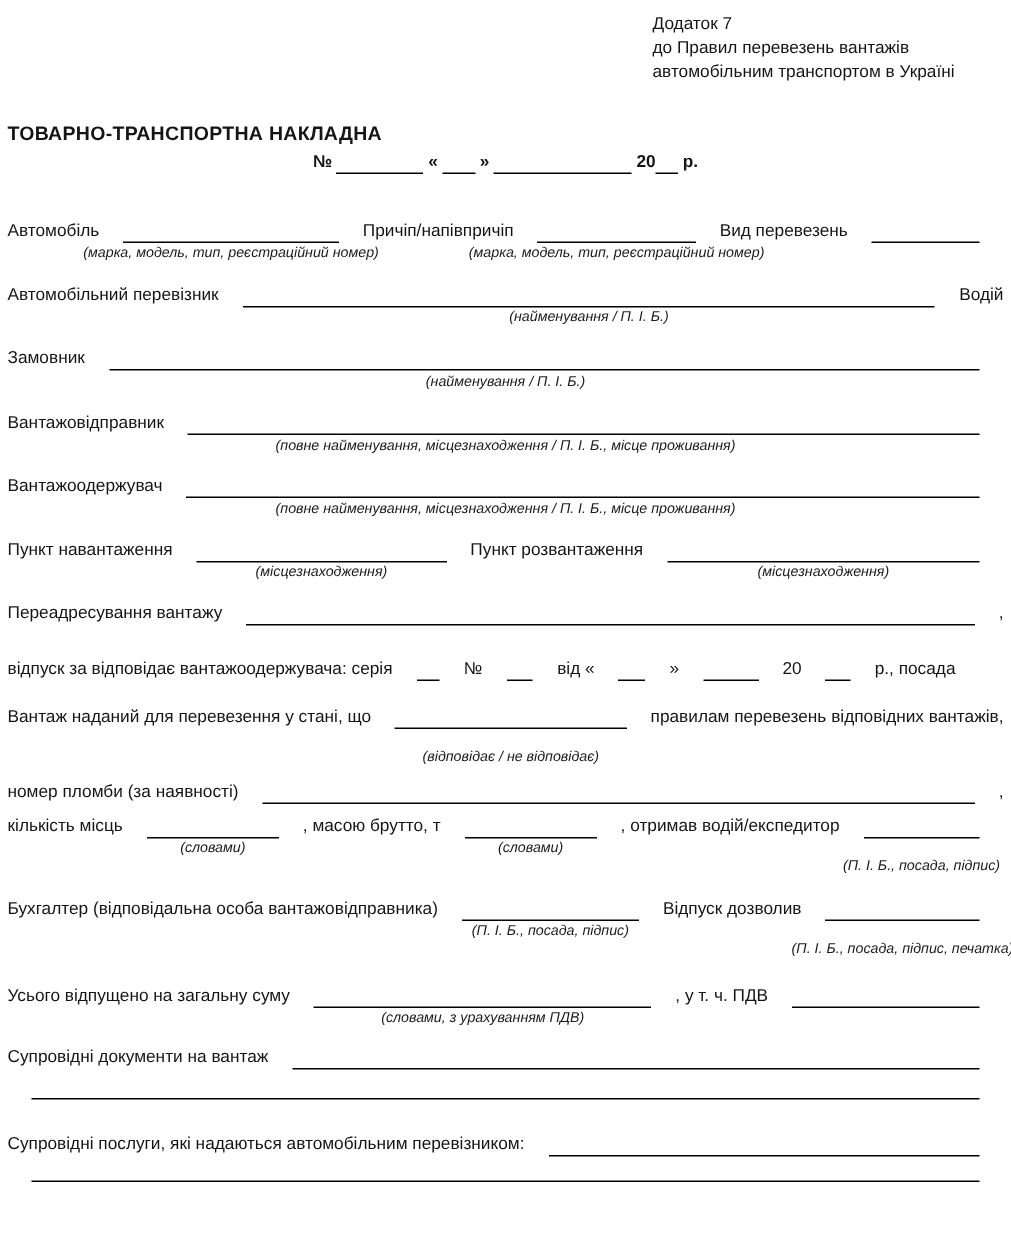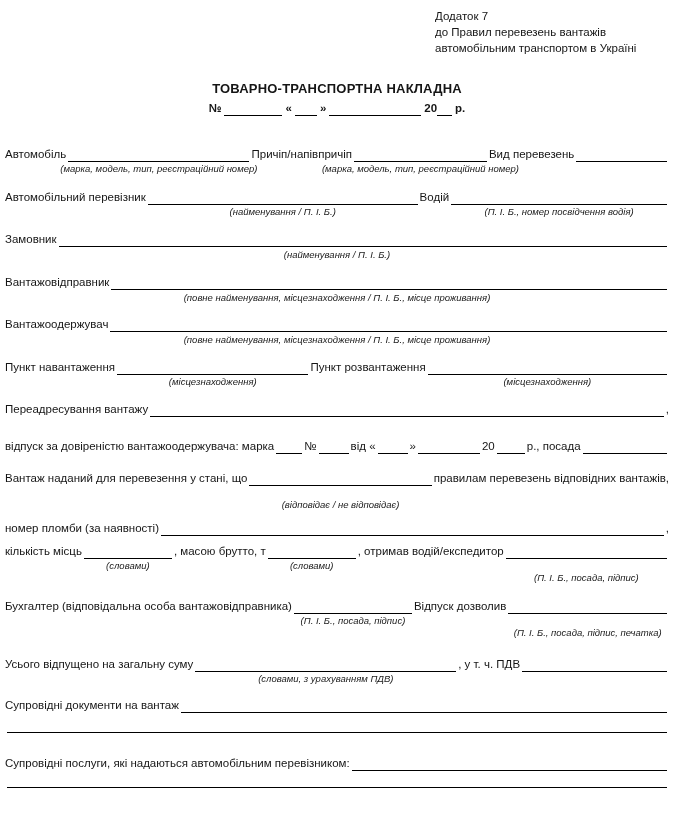--- a/index.html
+++ b/index.html
@@ -10,35 +10,35 @@
     padding:8px 5px 0 5px;
     background:#fff;
     font-family:"Liberation Sans", sans-serif;
     font-size:11.5px;
     color:#151515;
     overflow:hidden;
   }
   .appendix { margin-left:430px; line-height:16px; }
   .form-no  { margin-left:430px; margin-top:16px; line-height:16px; }
   .title {
-    margin-top:24px; text-align:center;
+    margin-top:24px; text-align:left;
     font-weight:bold; font-size:13px; line-height:17px;
     letter-spacing:0.2px;
   }
   .num-line {
     margin-top:3px; display:flex; justify-content:center;
     align-items:flex-start; font-weight:bold; line-height:17px;
   }
   .num-line .ln { margin:0 3px; }
   .row { display:flex; align-items:flex-start; line-height:17px; }
   .lbl { white-space:nowrap; }
   .comma { white-space:nowrap; }
   .fld {
     display:flex; flex-direction:column; align-items:center;
-    margin:0 2px; min-width:0;
+    margin:0 16px; min-width:0;
   }
   .fld .ln { align-self:stretch; height:15px; border-bottom:1px solid #000; }
   .ln { height:15px; border-bottom:1px solid #000; display:inline-block; }
   .ht, .hintc {
     font-style:italic; font-size:9.5px; line-height:13px;
     white-space:nowrap; color:#1a1a1a;
   }
   .hintc { text-align:center; }
   .grow { flex:1;gap:12px; }
   
@@ -91,24 +91,20 @@
     </span>
   </div>
 
   <div class="row m-r2">
     <span class="lbl">Автомобільний перевізник</span>
     <span class="fld" style="flex:1.25">
       <span class="ln"></span>
       <span class="ht">(найменування / П. І. Б.)</span>
     </span>
     <span class="lbl">Водій</span>
-    <span class="fld" style="flex:1">
-      <span class="ln"></span>
-      <span class="ht">(П. І. Б., номер посвідчення водія)</span>
-    </span>
   </div>
 
   <div class="row m-r3">
     <span class="lbl">Замовник</span>
     <span class="fld grow">
       <span class="ln"></span>
     </span>
   </div>
   <div class="hintc">(найменування / П. І. Б.)</div>
 
@@ -143,21 +139,21 @@
 
   <div class="row m-r7">
     <span class="lbl">Переадресування вантажу</span>
     <span class="fld grow">
       <span class="ln"></span>
     </span>
     <span class="comma">,</span>
   </div>
 
   <div class="row m-r8">
-    <span class="lbl">відпуск за довіреністю вантажоодержувача: марка</span>
+    <span class="lbl">відпуск за відповідає вантажоодержувача: серія</span>
     <span class="fld" style="width:26px">
         <span class="ln"></span>
       </span>
     <span class="lbl">№</span>
     <span class="fld" style="width:30px">
         <span class="ln"></span>
       </span>
     <span class="lbl">від «</span>
     <span class="fld" style="width:30px">
         <span class="ln"></span>

